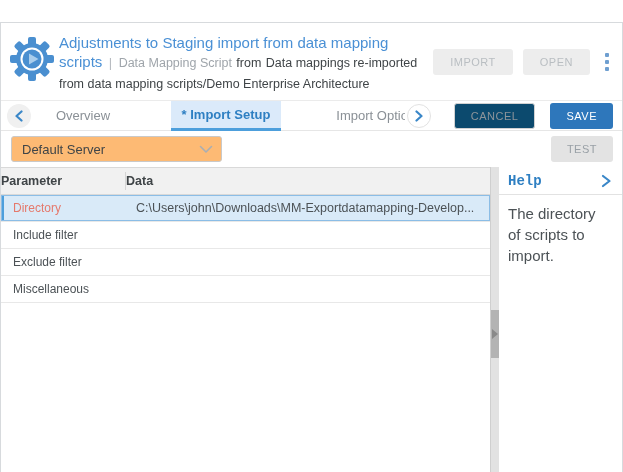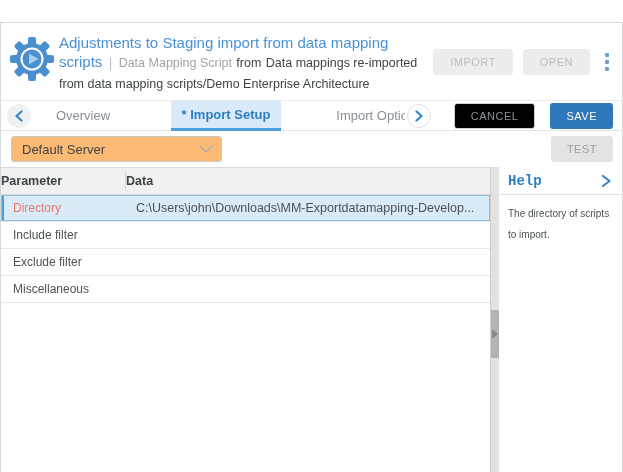--- a/index.html
+++ b/index.html
@@ -29,21 +29,21 @@
   
   .tabbar { display:flex; align-items:center; height:30px; border-bottom:1px solid #e6e6e6; flex:0 0 auto; }
   .nav-circle { width:24px; height:24px; border-radius:50%; display:flex; align-items:center; justify-content:center; flex:0 0 auto; cursor:pointer; border:none; background:#f0f0f0; margin-left:6px; }
   .nav-circle.right { background:#fff; border:1px solid #e2e2e2; margin-left:2px; }
   .tabs { display:flex; height:30px; overflow:hidden; width:372px; margin-left:2px; flex:0 0 auto; white-space:nowrap;gap:38px; }
   .tab { display:flex; align-items:center; justify-content:center; height:30px; font-size:13px; color:#8a9096; cursor:pointer; flex:0 0 auto; }
   .tab-w1 { width:100px; } .tab-w2 { width:110px; } .tab-w3 { width:120px; }
   .tab-last { padding-left:18px; }
   .tab.active { background:#dbeafa; color:#2e7fc2; font-weight:bold; border-bottom:3px solid #4d9fdc; }
   .tab-spacer { flex:1 1 auto; }
-  .btn-cancel { background:#000000; border:1px solid #d2d2d2; color:#8d949a; padding:6px 16px; margin-right:15px; }
+  .btn-cancel { background:#0c4a6e; border:1px solid #d2d2d2; color:#8d949a; padding:6px 16px; margin-right:15px; }
   .btn-save { background:#2e77bb; color:#fff; padding:7px 16px; margin-right:9px; }
 
   
   .server-row { display:flex; align-items:center; height:36px; padding:0 9px 0 10px; flex:0 0 auto; }
   .server-label { font-size:11.5px; color:#b3b8bc; letter-spacing:.3px; margin-right:8px; }
   .select-box { width:211px; height:26px; border:1px solid #c9c9c9; border-radius:3px; background:#fdba74; display:flex; align-items:center; padding:0 8px 0 10px; cursor:pointer; }
   .select-value { flex:1 1 auto; font-size:13px; color:#3f4447; }
   .btn-test { background:#e3e3e3; color:#99a0a6; padding:7px 16px; margin-left:auto; }
 
   
@@ -62,21 +62,21 @@
   
   .splitter { width:8px; background:#e2e2e2; position:relative; flex:0 0 auto; cursor:col-resize; }
   .splitter-thumb { position:absolute; top:143px; left:0; width:8px; height:48px; background:#b3b3b3; display:flex; align-items:center; justify-content:center; cursor:pointer; }
   .thumb-arrow { width:0; height:0; border-top:5px solid transparent; border-bottom:5px solid transparent; border-left:6px solid #8a8a8a; }
 
   
   .help-panel { flex:1 1 auto; background:#fff; display:flex; flex-direction:column; min-width:0; }
   .help-header { display:flex; align-items:center; height:28px; border-bottom:1px solid #e2e2e2; padding:0 8px 0 9px; flex:0 0 auto;font-family:Liberation Mono, monospace; }
   .help-title { color:#2e7fc2; font-size:14px; font-weight:bold; flex:1 1 auto; }
   .help-collapse { background:none; border:none; cursor:pointer; padding:2px; display:flex; }
-  .help-body { font-size:10px; color:#4c5256; line-height:21px; padding:8px 10px 0 9px; }
+  .help-body { font-size:15px; color:#4c5256; line-height:21px; padding:8px 10px 0 9px; }
 </style>
 </head>
 <body>
 
 <div id="app">
 
   <div class="header">
     <div class="gear-wrap">
       <svg width="46" height="46" viewBox="0 0 46 46">
         <g fill="#4a8fd0">

